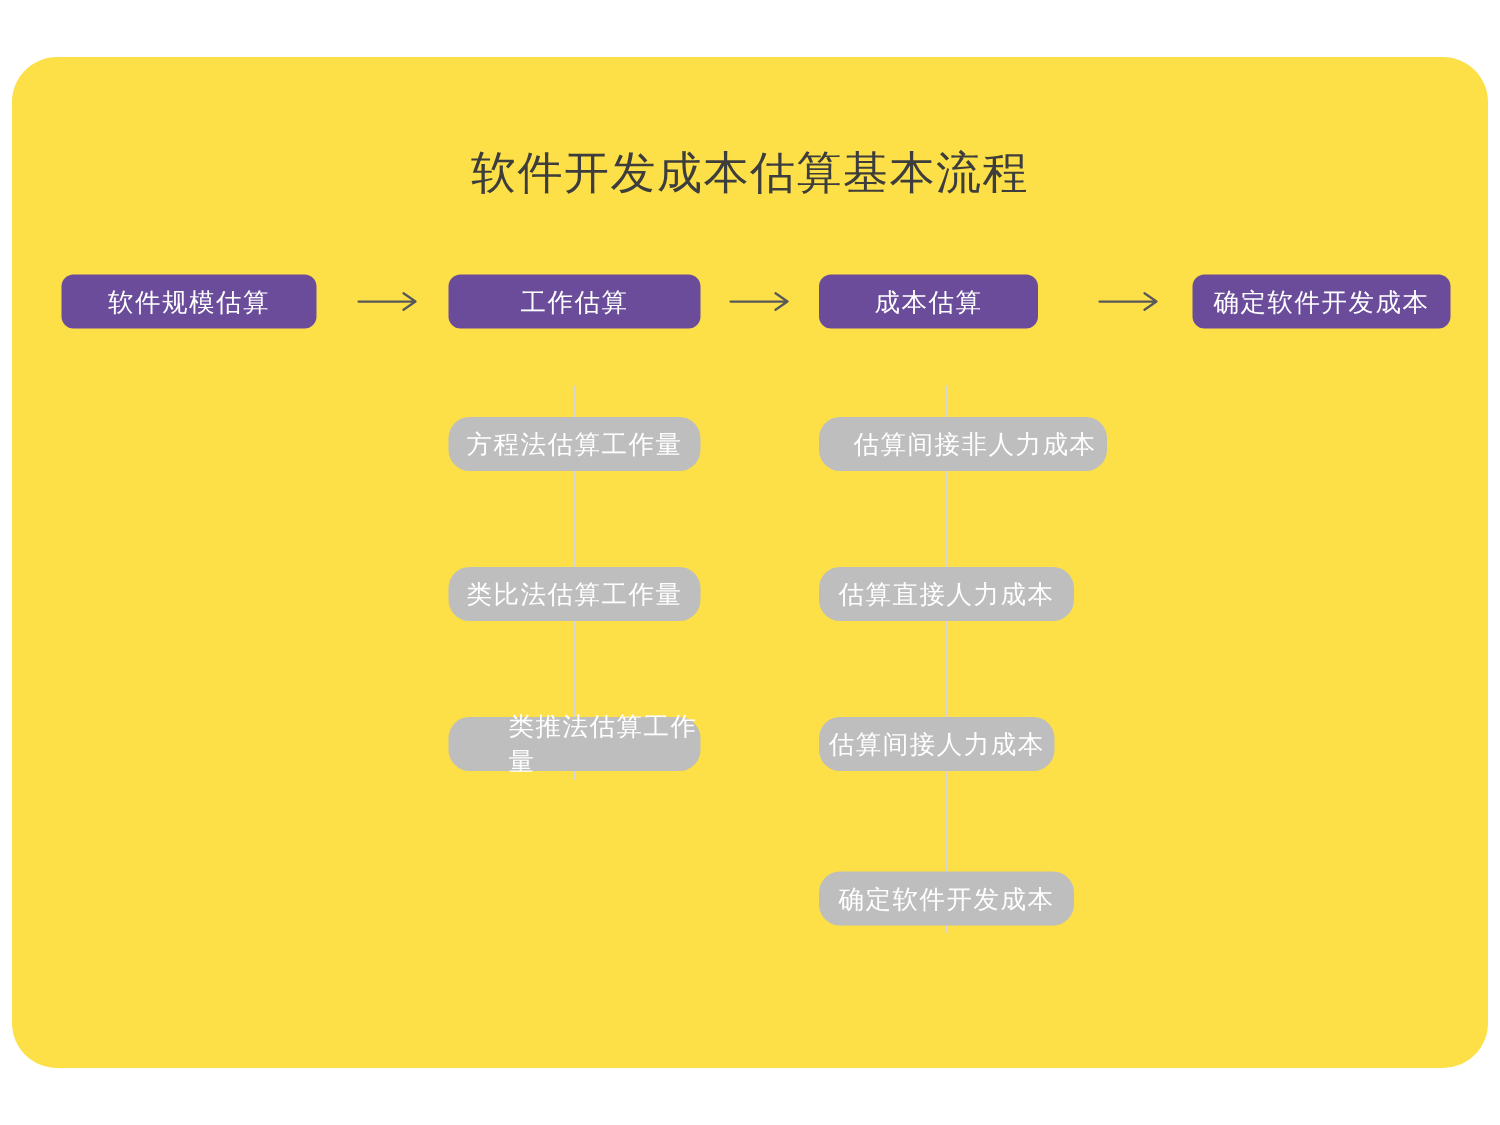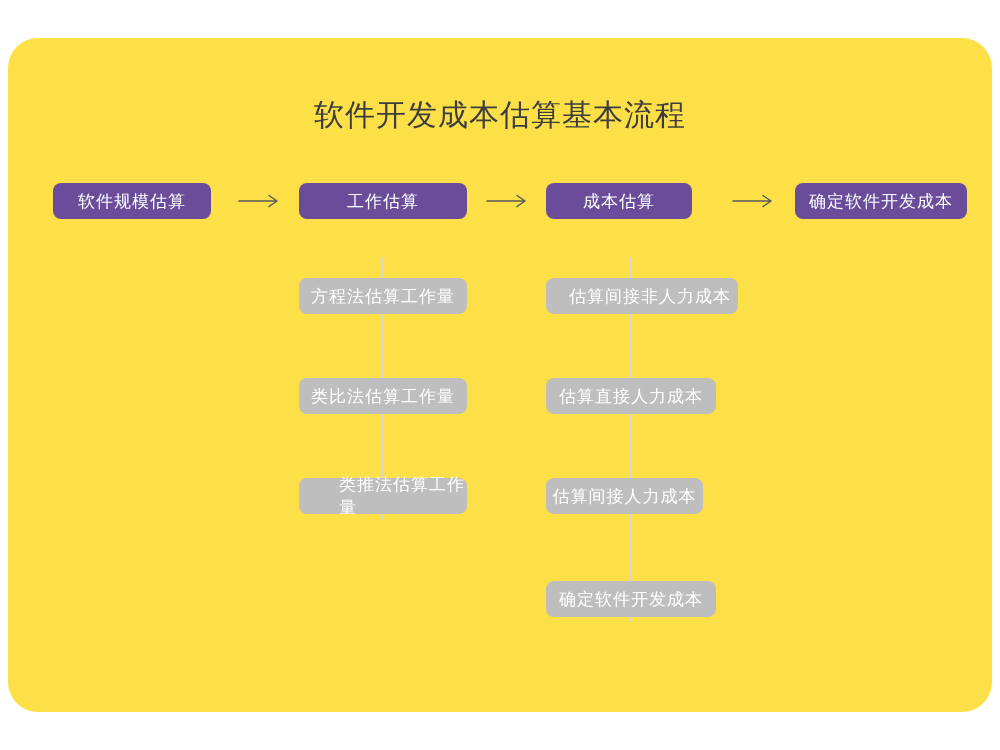--- a/index.html
+++ b/index.html
@@ -34,21 +34,21 @@
     border-radius: 8px;
     display: flex;
     align-items: center;
     justify-content: center;
     font-size: 17px;
     color: #ffffff;
     letter-spacing: 1px;
     box-sizing: border-box;
   }
   .stage { background: #6a4c9b; }
-  .substep { background: #bebebe; }
+  .substep { background: #bebebe; border-radius: 14px; }
   .vline {
     position: absolute;
     width: 2px;
     background: #d6d6d6;
     z-index: 0;
   }
   .node { z-index: 1; }
   .arrow {
     position: absolute;
     z-index: 1;
@@ -57,21 +57,21 @@
 </head>
 <body>
 
 <div class="card">
 
   <h1 class="title">软件开发成本估算基本流程</h1>
 
   <div class="vline" style="left: 374px; top: 219px; height: 263px;"></div>
   <div class="vline" style="left: 622px; top: 219px; height: 365px;"></div>
 
-  <div class="node stage" style="left: 45px; top: 145px; width: 158px;">软件规模估算</div>
+  <div class="node stage" style="left: 33px; top: 145px; width: 170px;">软件规模估算</div>
   <div class="node stage" style="left: 291px; top: 145px; width: 168px;">工作估算</div>
   <div class="node stage" style="left: 538px; top: 145px; width: 146px;">成本估算</div>
   <div class="node stage" style="left: 787px; top: 145px; width: 172px;">确定软件开发成本</div>
 
   <svg class="arrow" style="left: 230px; top: 156px;" width="42" height="14" viewBox="0 0 42 14">
     <path d="M1 7 H38 M31 1.5 L39 7 L31 12.5" fill="none" stroke="#58585a" stroke-width="1.5" stroke-linecap="round" stroke-linejoin="round"></path>
   </svg>
   <svg class="arrow" style="left: 478px; top: 156px;" width="42" height="14" viewBox="0 0 42 14">
     <path d="M1 7 H38 M31 1.5 L39 7 L31 12.5" fill="none" stroke="#58585a" stroke-width="1.5" stroke-linecap="round" stroke-linejoin="round"></path>
   </svg>

